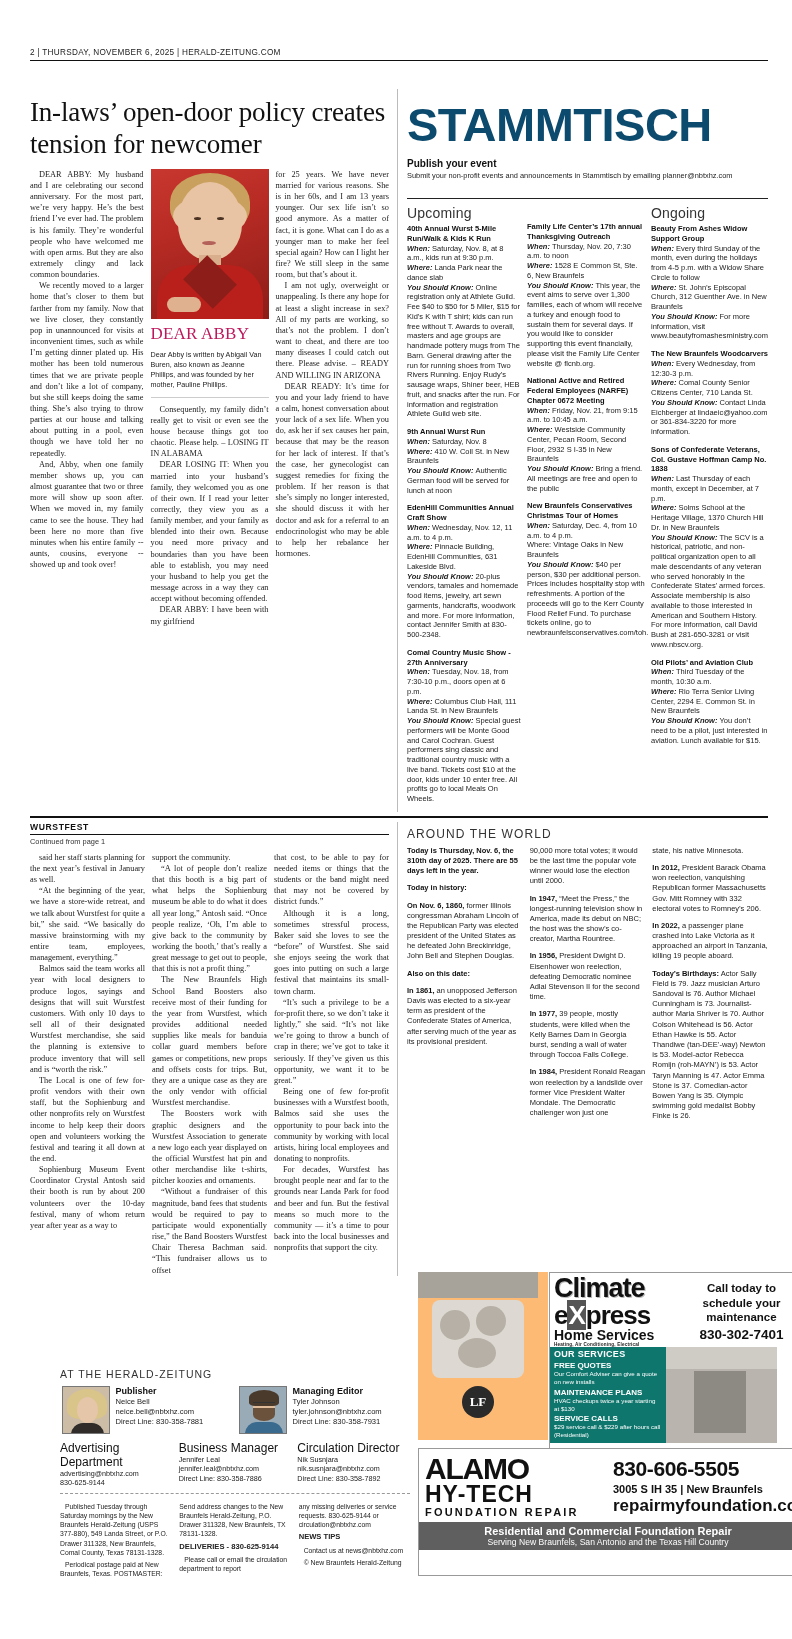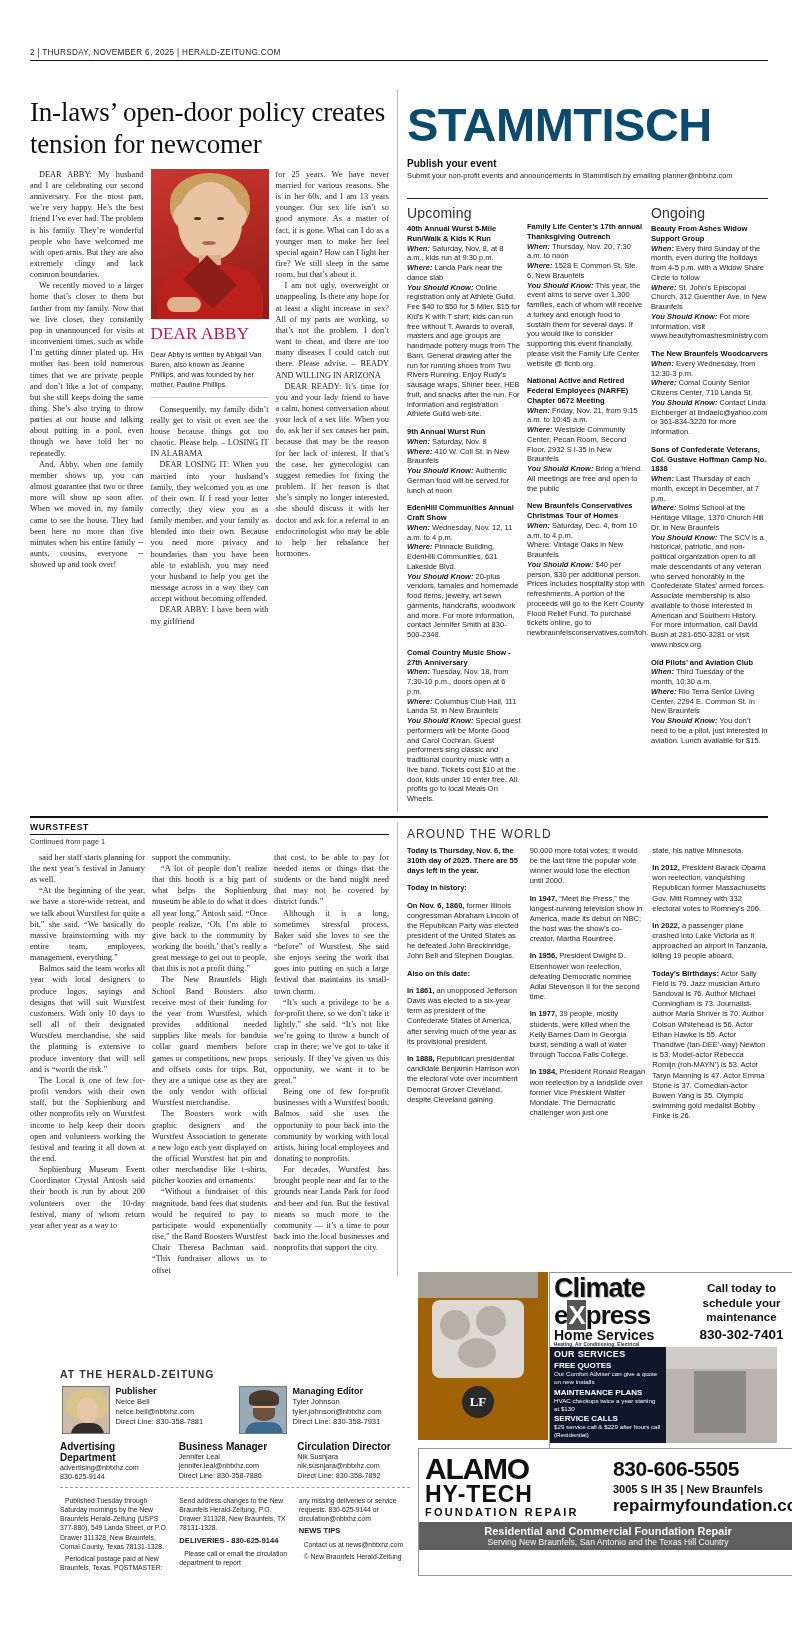--- a/index.html
+++ b/index.html
@@ -132,21 +132,21 @@
     padding-top: 5px; padding-bottom: 5px;
   }
   .atw-cols { display: flex; gap: 7px; }
   .atw-col { width: 118px; }
   .atw-p { font-size: 7.5px; line-height: 1.36; color: #222; margin-bottom: 7px; }
   .atw-p b { color: #111; }
 
   
   .adsrow { position: absolute; left: 388px; top: 1272px; width: 380px; }
   .ad-lf {
-    width: 130px; height: 168px; background: #a16207;
+    width: 130px; height: 168px; background: #fdba74;
     position: relative; overflow: hidden; float: left; text-decoration: underline;
   }
   .ad-lf .plate {
     position:absolute; left: 14px; top: 28px; width: 92px; height: 78px;
     background: #ddd9d2; border-radius: 8px;
   }
   .ad-lf .bowl { position:absolute; width: 30px; height:30px; border-radius:50%; background:#b6b0a6; }
   .ad-lf .bowl.b1 { left: 22px; top: 38px; }
   .ad-lf .bowl.b2 { left: 58px; top: 34px; }
   .ad-lf .bowl.b3 { left: 40px; top: 66px; width:38px; height:30px; border-radius:50%; }
@@ -177,21 +177,21 @@
     text-shadow: 1px 1px 0 #bbb;
   }
   .cx-express { font-size: 26px; font-weight: bold; letter-spacing: -1px; line-height: 1; color:#111; }
   .cx-express .x { color:#fff; background:#555; padding: 0 1px; }
   .cx-home { font-size: 14px; font-weight: bold; color:#111; line-height:1.05; }
   .cx-hvac { font-size: 4.6px; font-weight:bold; color:#222; letter-spacing:.2px; }
   .cx-right { width: 111px; text-align:center; padding-top: 8px; background:#fff; }
   .cx-call { font-size: 11.5px; font-weight: bold; line-height: 1.28; color:#111; }
   .cx-phone { font-size: 13.5px; font-weight: bold; color:#111; padding-top:2px; }
   .cx-bottom { display:flex; }
-  .cx-svcs { width:116px; background:#0f172a; color:#fff; padding: 2px 4px 4px 4px; }
+  .cx-svcs { width:116px; background:#0f766e; color:#fff; padding: 2px 4px 4px 4px; }
   .cx-svchead { font-size: 9px; font-weight:bold; letter-spacing:.3px; }
   .cx-item { font-size: 8px; font-weight:bold; padding-top: 2px; }
   .cx-desc { font-size: 6.2px; line-height:1.25; }
   .cx-photo { width:111px; background:#b9b5ae; position:relative; }
   .cx-photo .unit { position:absolute; left:28px; top:24px; width:52px; height:62px; background:#8d8a84; }
   .cx-photo .wall { position:absolute; left:0; top:0; width:111px; height:22px; background:#cfccc6; }
 
   .ad-alamo {
     position: absolute; left: 388px; top: 1448px; width: 380px; height: 128px;
     border: 1px solid #999; background:#fff; overflow:hidden;
@@ -204,39 +204,39 @@
   .alamo-right { width: 184px; padding: 8px 4px 0 4px; }
   .alamo-phone { font-size: 21px; font-weight: bold; letter-spacing:-.4px; color:#111; }
   .alamo-addr { font-size: 11px; font-weight: bold; color:#111; padding-top:2px; }
   .alamo-web { font-size: 17px; font-weight: bold; color:#111; padding-top:1px; }
   .alamo-bot { background:#5f5f5f; color:#fff; text-align:center; padding: 3px 0; margin-top: 4px; }
   .alamo-b1 { font-size: 11px; font-weight: bold; }
   .alamo-b2 { font-size: 8.6px; }
 
   
   .staff { position: absolute; left: 30px; top: 1368px; width: 350px; }
-  .staff-head { font-size: 10.5px; letter-spacing: 1px; color:#333; font-weight:700; padding-bottom: 6px; }
+  .staff-head { font-size: 10.5px; letter-spacing: 1px; color:#333; font-weight:400; padding-bottom: 6px; }
   .staff-row { display:flex; gap: 7px; justify-content: center; }
   .staff-card { display:flex; gap: 6px; width: 170px; }
   .staff-photo { width: 48px; height: 48px; border: 1px solid #777; overflow:hidden; position:relative; flex:0 0 48px; }
   .ph-a { background: #cdbda6; }
   .ph-a .hair { position:absolute; left:4px; top:2px; width:40px; height:30px; background:#d9c48a; border-radius:50% 50% 30% 30%; }
   .ph-a .face { position:absolute; left:14px; top:10px; width:21px; height:26px; background:#e5c6a8; border-radius:50%; }
   .ph-a .body { position:absolute; left:8px; top:36px; width:33px; height:14px; background:#2f2c2a; border-radius:12px 12px 0 0; }
   .ph-b { background: #9aabb8; }
   .ph-b .hair { position:absolute; left:9px; top:3px; width:30px; height:16px; background:#4a3a2c; border-radius:50% 50% 20% 20%; }
   .ph-b .face { position:absolute; left:13px; top:8px; width:22px; height:25px; background:#e0bb99; border-radius:46%; }
   .ph-b .beard { position:absolute; left:13px; top:21px; width:22px; height:13px; background:#6b523c; border-radius:0 0 50% 50%; }
   .ph-b .glass { position:absolute; left:13px; top:15px; width:22px; height:5px; border-top:1.5px solid #333; }
   .ph-b .body { position:absolute; left:5px; top:35px; width:38px; height:15px; background:#3a6b8f; border-radius:12px 12px 0 0; }
   .staff-title { font-size: 9px; font-weight: bold; color:#111; line-height:1.25; }
   .staff-line { font-size: 7.6px; color:#222; line-height: 1.33; }
   .staff-row2 { display:flex; gap: 6px; padding-top: 7px; padding-bottom: 5px; border-bottom: 1px dashed #999; }
   .staff-dept { width: 114px; }
-  .staff-dept .d-t { font-size: 10px; font-weight: bold; color:#111; }
+  .staff-dept .d-t { font-size: 12px; font-weight: normal; color:#111; }
   .staff-dept .d-l { font-size: 7.2px; color:#222; line-height:1.3; }
 
   .imprint { display:flex; gap: 8px; padding-top: 8px; }
   .imp-col { width: 112px; font-size: 6.8px; line-height: 1.36; color:#222; }
   .imp-col b { font-size: 7.6px; }
   .imp-col p { margin-bottom: 3px; }
   .imp-col p.ind { text-indent: 5px; }
 
   .ad-credit { position:absolute; right:2px; bottom:2px; font-size:4px; color:#555; }
 </style>
@@ -424,21 +424,20 @@
 
     <div class="atw">
       <div class="atw-head">AROUND THE WORLD</div>
       <div class="atw-cols">
         <div class="atw-col" id="atw1">
             <div class="atw-p"><b>Today is Thursday, Nov. 6, the 310th day of 2025. There are 55 days left in the year.</b></div>
             <div class="atw-p"><b>Today in history:</b></div>
             <div class="atw-p"><b>On Nov. 6, 1860,</b> former Illinois congressman Abraham Lincoln of the Republican Party was elected president of the United States as he defeated John Breckinridge, John Bell and Stephen Douglas.</div>
             <div class="atw-p"><b>Also on this date:</b></div>
             <div class="atw-p"><b>In 1861,</b> an unopposed Jefferson Davis was elected to a six-year term as president of the Confederate States of America, after serving much of the year as its provisional president.</div>
-            <div class="atw-p"><b>In 1888,</b> Republican presidential candidate Benjamin Harrison won the electoral vote over incumbent Democrat Grover Cleveland, despite Cleveland gaining</div>
           </div>
         <div class="atw-col" id="atw2">
             <div class="atw-p">90,000 more total votes; it would be the last time the popular vote winner would lose the election until 2000.</div>
             <div class="atw-p"><b>In 1947,</b> “Meet the Press,” the longest-running television show in America, made its debut on NBC; the host was the show’s co-creator, Martha Rountree.</div>
             <div class="atw-p"><b>In 1956,</b> President Dwight D. Eisenhower won reelection, defeating Democratic nominee Adlai Stevenson II for the second time.</div>
             <div class="atw-p"><b>In 1977,</b> 39 people, mostly students, were killed when the Kelly Barnes Dam in Georgia burst, sending a wall of water through Toccoa Falls College.</div>
             <div class="atw-p"><b>In 1984,</b> President Ronald Reagan won reelection by a landslide over former Vice President Walter Mondale. The Democratic challenger won just one</div>
           </div>
         <div class="atw-col" id="atw3">
             <div class="atw-p">state, his native Minnesota.</div>

